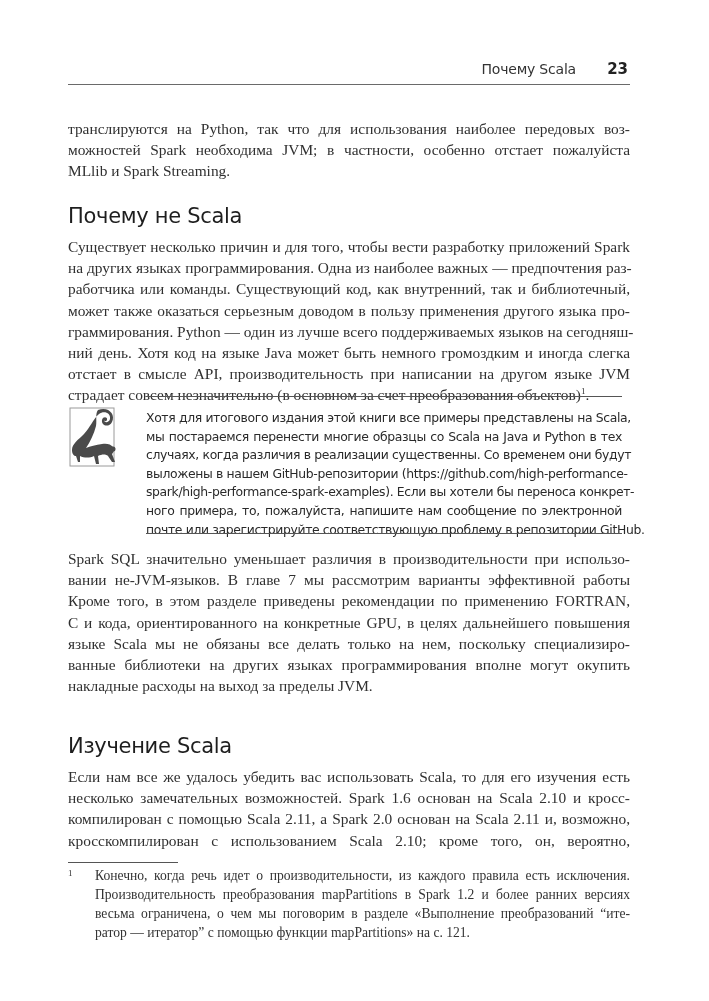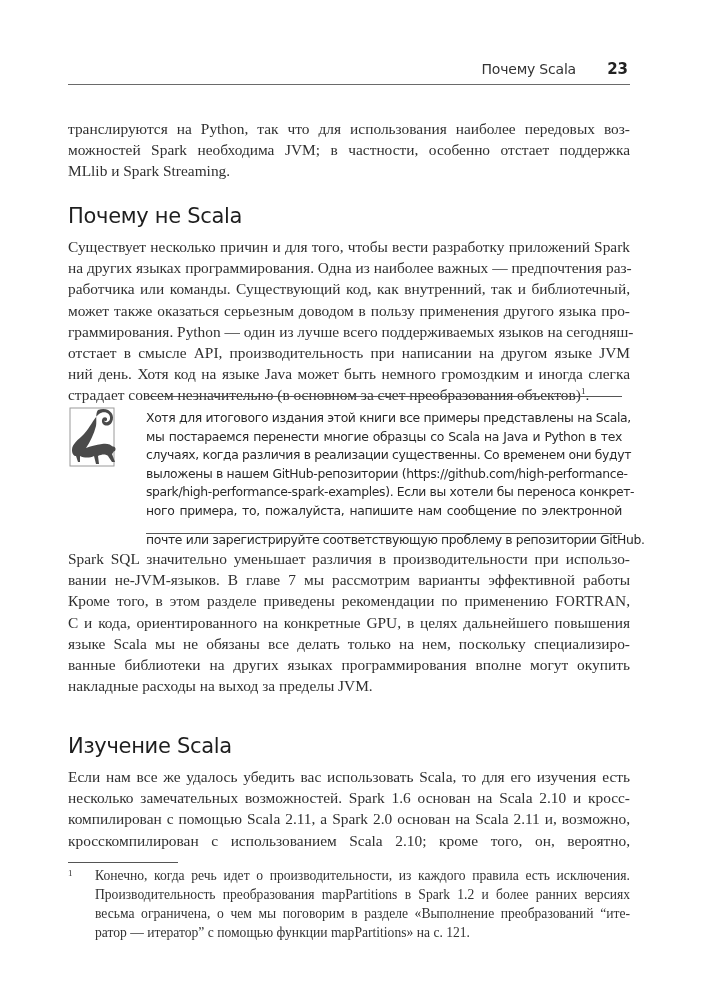--- a/index.html
+++ b/index.html
@@ -14,21 +14,21 @@
   .body-text .line { display: block; text-align: justify; text-align-last: justify; white-space: nowrap; }
   .body-text .line.last { text-align-last: left; }
 
   .heading { position: absolute; left: 68px; font-family: "DejaVu Sans", sans-serif; font-size: 21px; color: #1e1e1e; letter-spacing: -0.3px; }
 
   .note { position: absolute; left: 68px; top: 396px; width: 562px; height: 138px; }
   .note-icon { position: absolute; left: 0; top: 8px; width: 52px; height: 70px; }
   .note-rule { position: absolute; left: 78px; width: 476px; height: 0; border-top: 1.5px solid #555; }
   .note-text { position: absolute; left: 78px; top: 13px; width: 476px; font-family: "DejaVu Sans", sans-serif; font-size: 12.4px; line-height: 18.6px; color: #2a2a2a; }
   .note-text .line { display: block; white-space: nowrap; text-align: justify; text-align-last: justify; letter-spacing: -0.35px; }
-  .note-text .line.last { text-align-last: left; margin-top: 10px; }
+  .note-text .line.last { text-align-last: left; }
 
   .footnote-rule { position: absolute; left: 68px; top: 862px; width: 110px; border-top: 1px solid #555; }
   .footnote { position: absolute; left: 68px; top: 866px; width: 562px; font-family: "Liberation Serif", serif; font-size: 13.6px; line-height: 19px; color: #333; }
   .footnote .marker { position: absolute; left: 0; top: -2px; font-size: 9px; }
   .footnote .ftext { position: absolute; left: 27px; width: 535px; }
   .footnote .line { display: block; white-space: nowrap; text-align: justify; text-align-last: justify; }
   .footnote .line.last { text-align-last: left; }
   sup { font-size: 9px; line-height: 0; }
 </style>
 </head>
@@ -36,34 +36,34 @@
 
 <div class="page">
 
   <div class="running-head">
     <span class="title">Почему Scala</span>
     <span class="num">23</span>
   </div>
 
   <div class="body-text" style="top:118px;">
     <span class="line">транслируются на Python, так что для использования наиболее передовых воз-</span>
-    <span class="line">можностей Spark необходима JVM; в частности, особенно отстает поддержка</span>
+    <span class="line">можностей Spark необходима JVM; в частности, особенно отстает пожалуйста</span>
     <span class="line last">MLlib и Spark Streaming.</span>
   </div>
 
   <div class="heading" style="top:204px;">Почему не Scala</div>
 
   <div class="body-text" style="top:236px;">
     <span class="line">Существует несколько причин и для того, чтобы вести разработку приложений Spark</span>
     <span class="line">на других языках программирования. Одна из наиболее важных — предпочтения раз-</span>
     <span class="line">работчика или команды. Существующий код, как внутренний, так и библиотечный,</span>
     <span class="line">может также оказаться серьезным доводом в пользу применения другого языка про-</span>
     <span class="line">граммирования. Python — один из лучше всего поддерживаемых языков на сегодняш-</span>
+    <span class="line">ний день. Хотя код на языке Java может быть немного громоздким и иногда слегка</span>
     <span class="line">отстает в смысле API, производительность при написании на другом языке JVM</span>
-    <span class="line">ний день. Хотя код на языке Java может быть немного громоздким и иногда слегка</span>
     <span class="line last"><span>страдает совсем незначительно (в основном за счет преобразования объектов)</span><sup>1</sup><span>.</span></span>
   </div>
 
   <div class="note">
     <svg class="note-icon" viewBox="0 0 52 70">
       <rect x="2" y="4" width="44" height="58" fill="none" stroke="#9a9a9a" stroke-width="1"></rect>
       <path d="M30 6 C40 2 48 10 44 18 C41 24 33 22 34 16 C35 12 40 13 39 16 C38 18 36 17 36 16
                C36 19 41 19 42 15 C43 9 36 6 31 10 C25 15 22 24 16 30 C10 36 4 40 4 46
                C4 50 6 52 8 52 L10 58 L12 58 L12 52 C16 54 22 54 26 52 L28 60 L31 60 L30 52
                C34 50 38 50 40 52 L44 58 L47 58 L44 50 C46 48 47 45 45 43 C43 40 38 39 34 40

